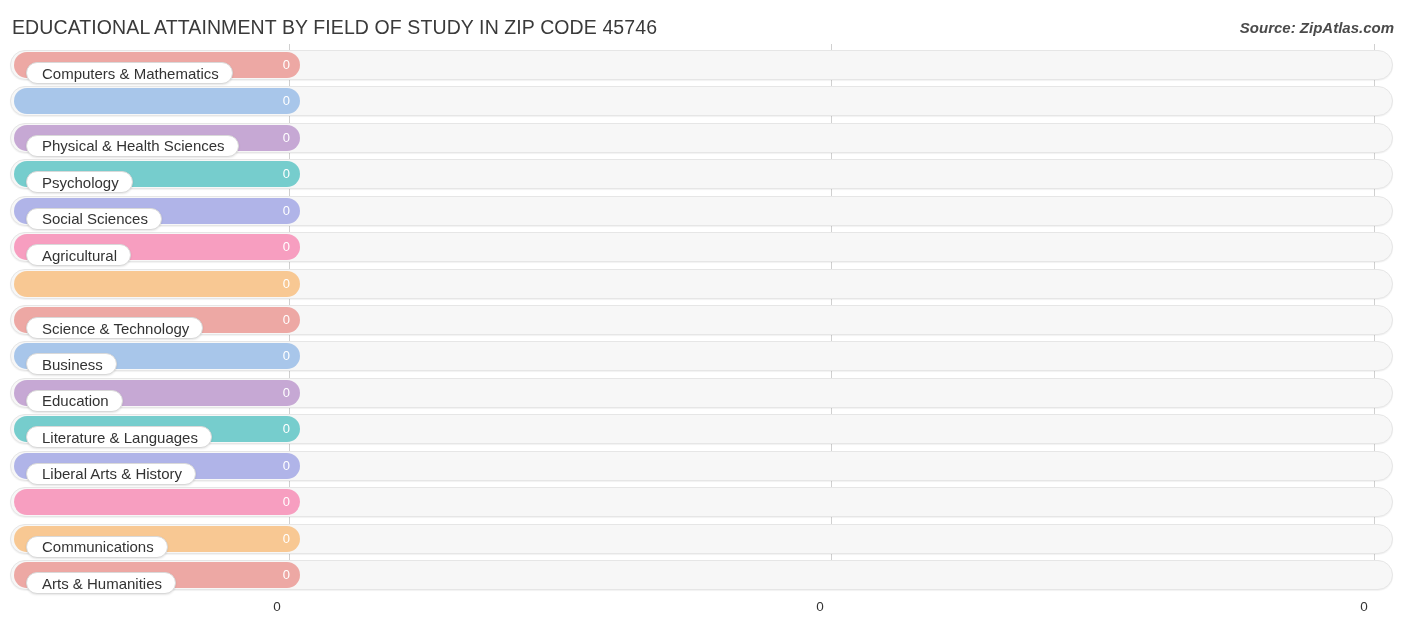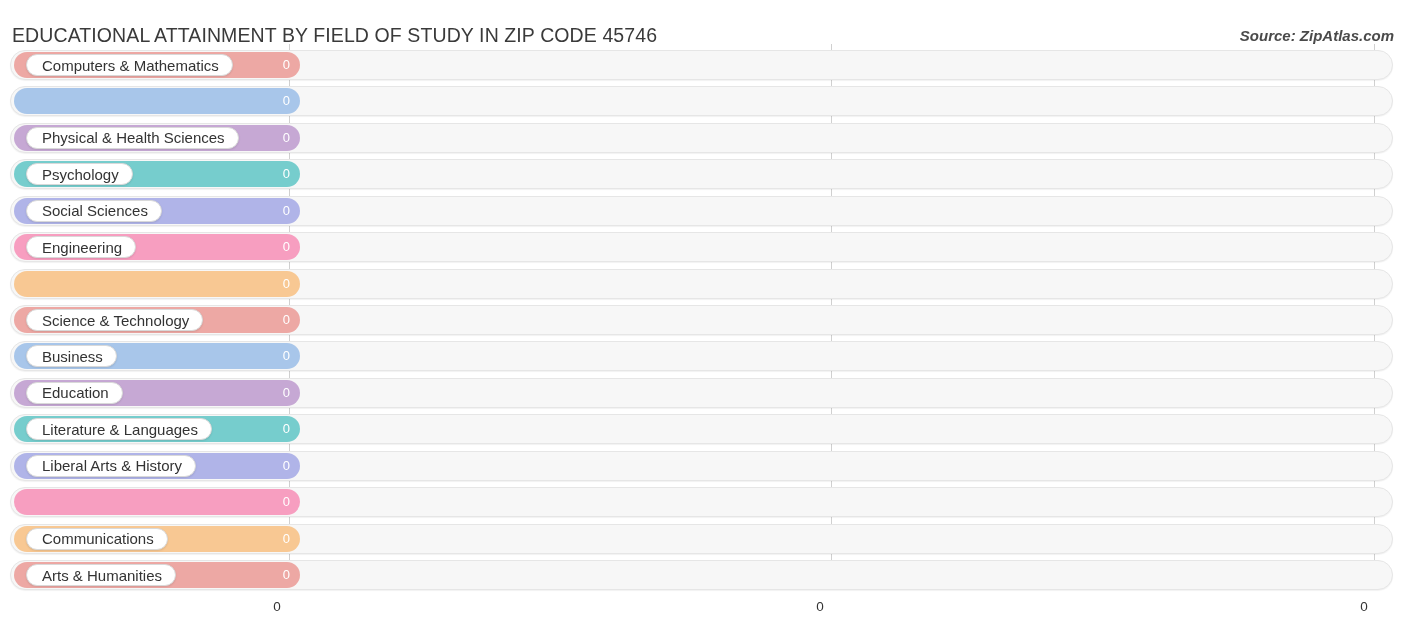--- a/index.html
+++ b/index.html
@@ -11,21 +11,21 @@
     width: 1406px;
     height: 631px;
     font-family: "Liberation Sans", sans-serif;
     overflow: hidden;
     position: relative;
   }
 
   
   #header {
     position: absolute;
-    left: 0; top: 15px;
+    left: 0; top: 7px;
     width: 1406px;
     height: 44px;
   }
   #chart-title {
     position: absolute;
     left: 12px;
     top: 9px;
     font-size: 19.5px;
     letter-spacing: 0.1px;
     color: #3a3a3a;
@@ -91,21 +91,21 @@
     top: 2px;
     height: 26px;
     border-radius: 13px;
     box-sizing: border-box;
   }
 
   
   .label-pill {
     position: absolute;
     left: 26px;
-    top: 4px;
+    top: 12px;
     height: 22px;
     background: #ffffff;
     border: 1px solid #d9d9d9;
     border-radius: 11px;
     box-sizing: border-box;
     display: flex;
     align-items: center;
     padding: 0 13px 0 15px;
     box-shadow: 0 1px 2px rgba(0,0,0,0.10);
     white-space: nowrap;
@@ -201,21 +201,21 @@
         <div class="label-pill">
           <span>Social Sciences</span>
         </div>
       </div>
       <div class="row" style="top: 188.15px;">
         <div class="track"></div>
         <div class="bar" style="width: 286px; background: rgb(247, 158, 192);">
           <div class="bar-value">0</div>
         </div>
         <div class="label-pill">
-          <span>Engineering</span>
+          <span>Agricultural</span>
         </div>
       </div>
       <div class="row" style="top: 224.58px;">
         <div class="track"></div>
         <div class="bar" style="width: 286px; background: rgb(248, 200, 147);">
           <div class="bar-value">0</div>
         </div>
       </div>
       <div class="row" style="top: 261.01px;">
         <div class="track"></div>

